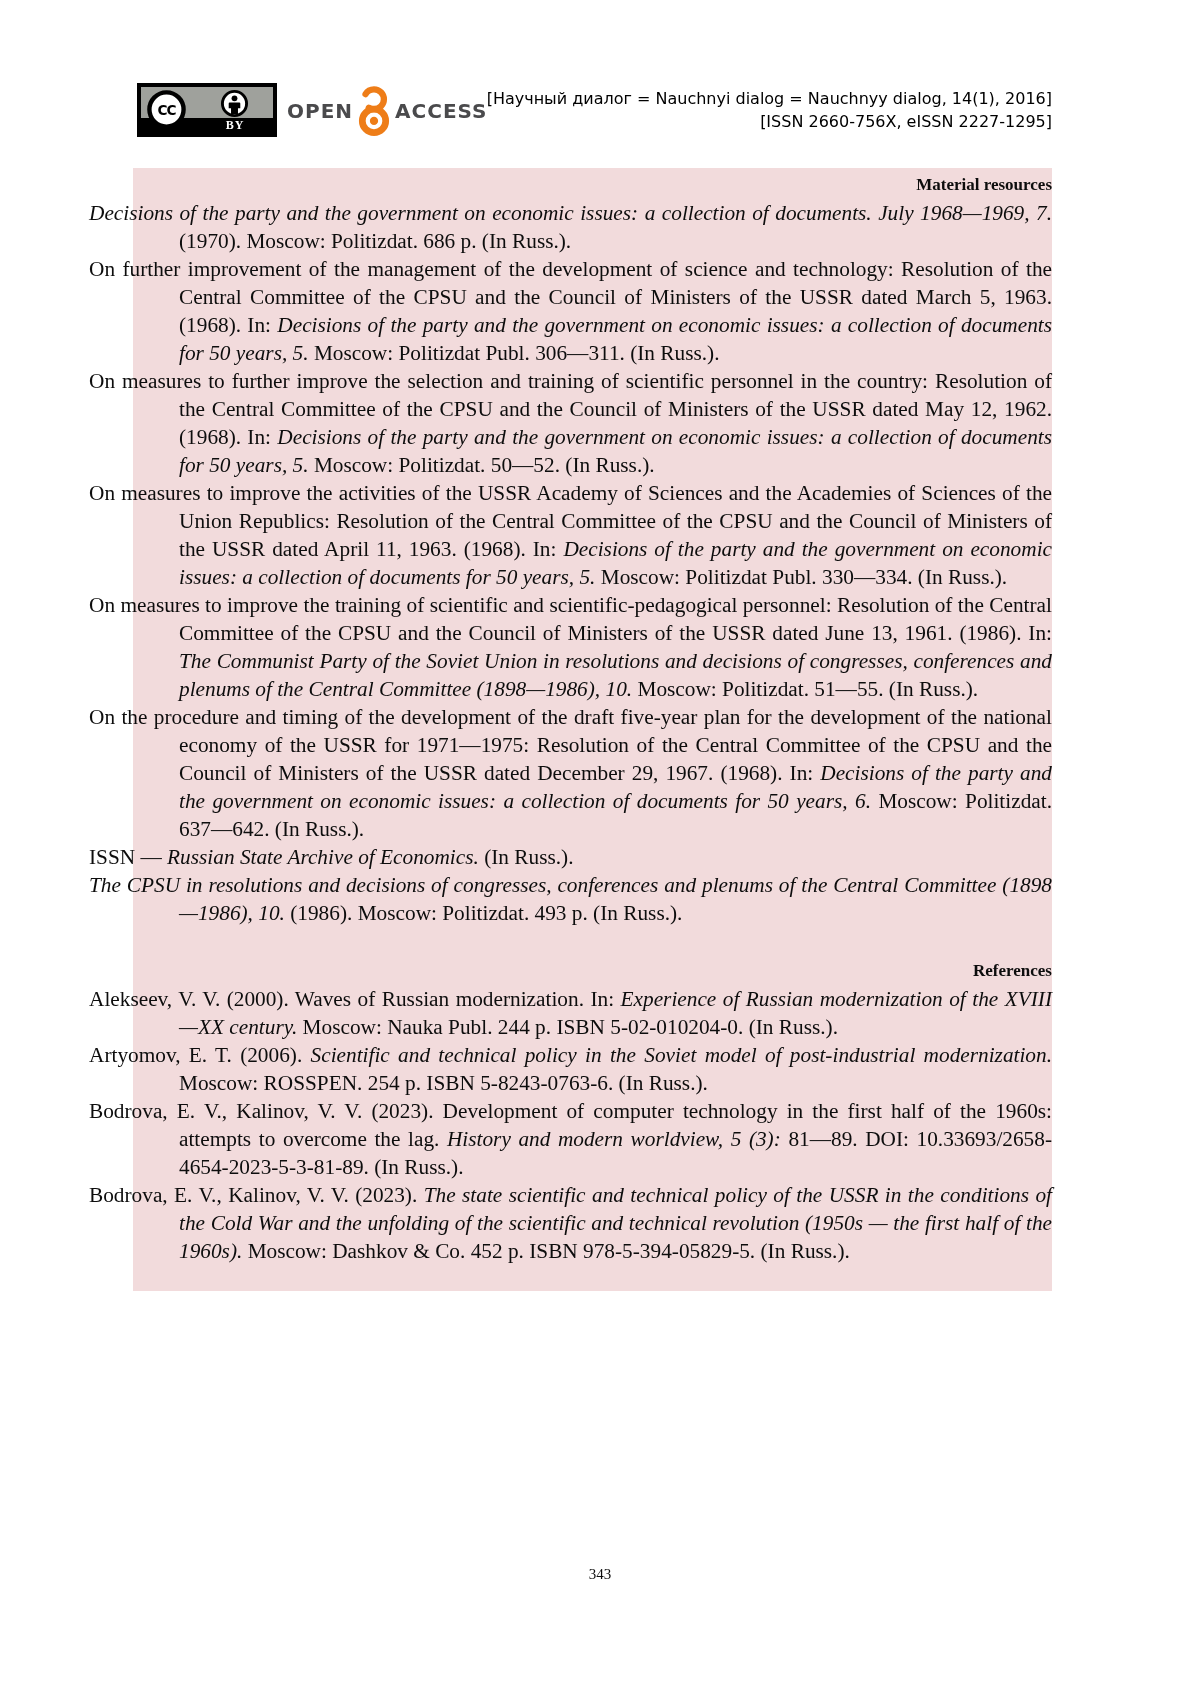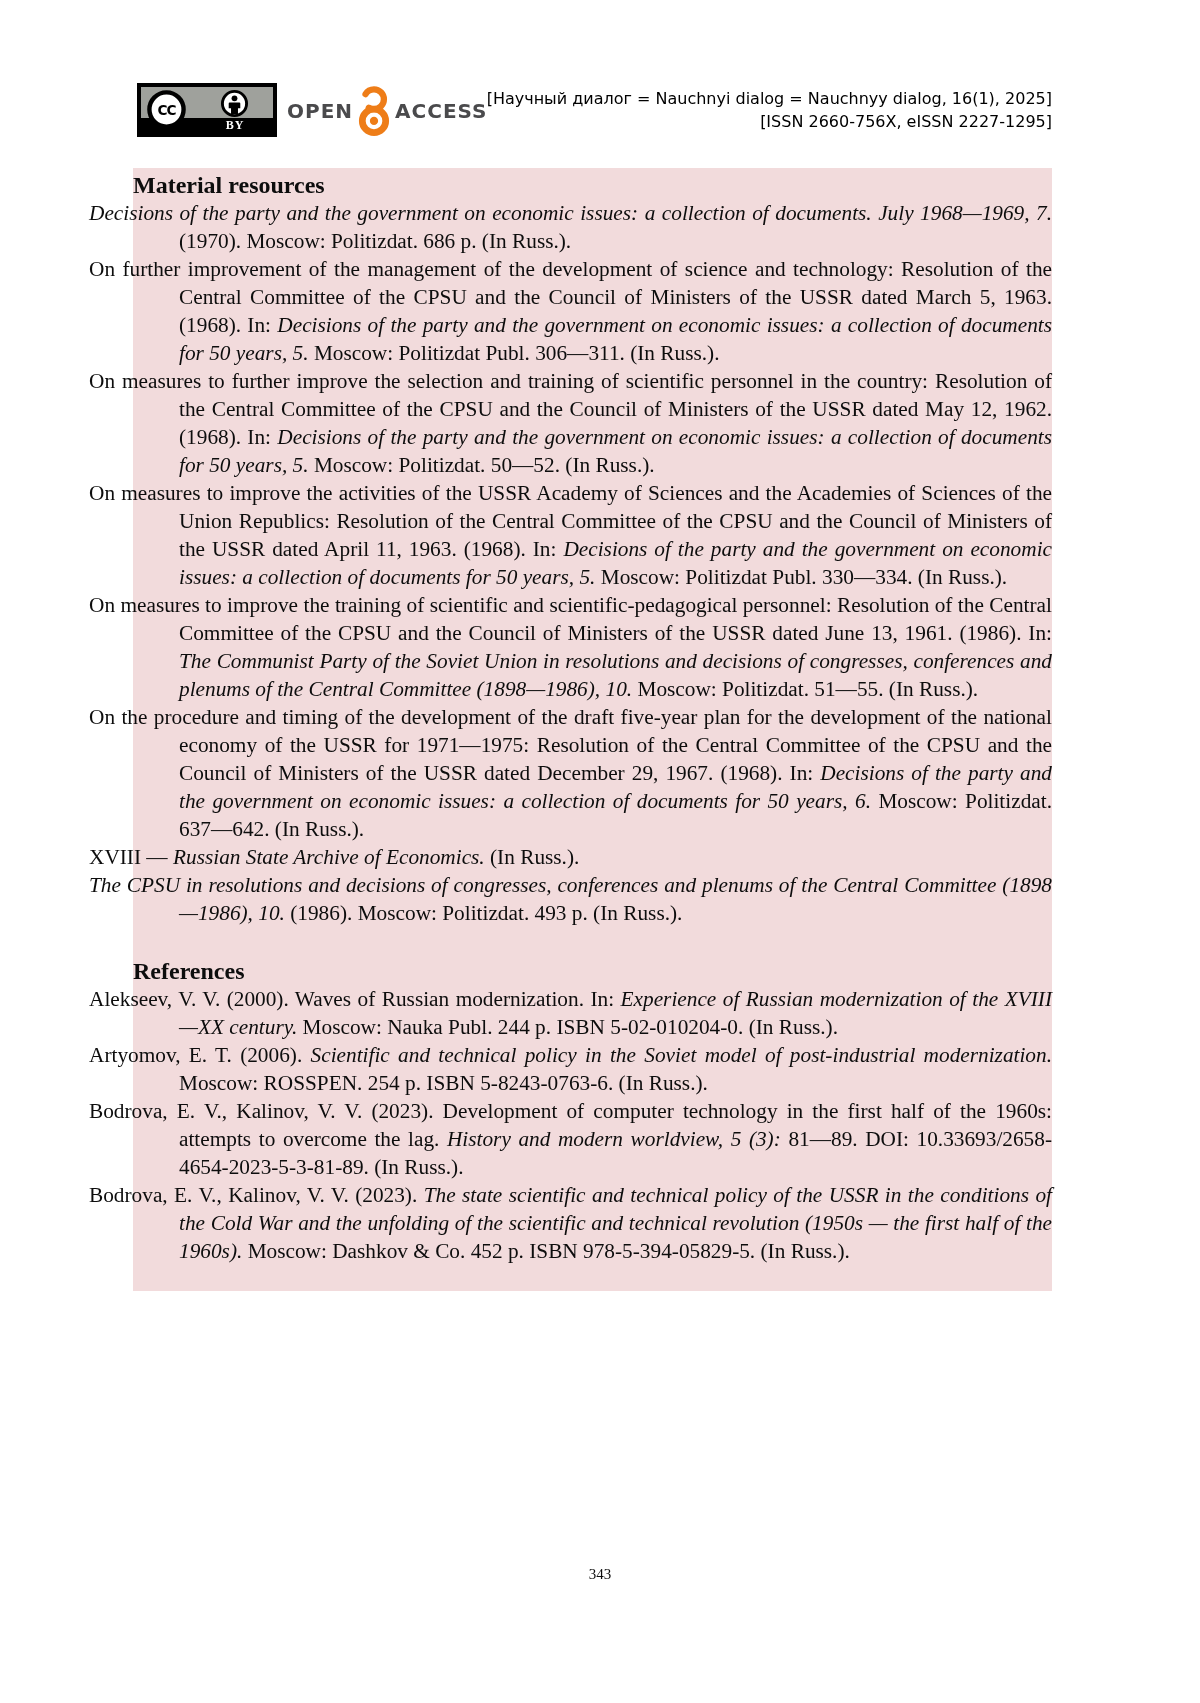--- a/index.html
+++ b/index.html
@@ -38,21 +38,21 @@
     position:absolute;top:87px;right:148px;text-align:right;
     font-family:"DejaVu Sans", sans-serif;font-size:16px;line-height:23px;color:#000;
   }
 
   
   .content{
     position:absolute;left:133px;top:168px;width:919px;
     background:var(--highlight);padding:3px 0 26px;
   }
   .sec-heading{
-    margin:0;font-size:24px;line-height:28px;font-weight:bold;color:var(--ink);
+    margin:0;font-size:17px;line-height:28px;font-weight:bold;color:var(--ink);text-align:right;
   }
   .sec-heading.gap{margin-top:30px;}
   .entry{
     margin:0;font-size:21.3px;line-height:28px;text-align:justify;
     padding-left:46px;text-indent:-90px;color:var(--ink);
   }
   .entry .it{font-style:italic;}
 
   
   .page-number{
@@ -87,35 +87,35 @@
     <span class="oa-text">OPEN</span>
     <svg class="lock-svg" viewBox="0 0 46 60">
       <circle cx="23" cy="17" r="11" fill="none" style="stroke:var(--accent)" stroke-width="7" stroke-linecap="round" stroke-dasharray="52 17.12" stroke-dashoffset="28.8"></circle>
       <circle cx="23" cy="41" r="13" fill="none" style="stroke:var(--accent)" stroke-width="7.5"></circle>
       <circle cx="23" cy="41" r="4.6" style="fill:var(--accent)"></circle>
     </svg>
     <span class="oa-text">ACCESS</span>
   </div>
 
   <div class="journal-info">
-    <div>[Научный диалог = Nauchnyi dialog = Nauchnyy dialog, 16(1), 2025]</div>
+    <div>[Научный диалог = Nauchnyi dialog = Nauchnyy dialog, 14(1), 2016]</div>
     <div>[ISSN 2660-756X, eISSN 2227-1295]</div>
   </div>
 
 </header>
 
 <main class="content" id="sections">
     <h2 class="sec-heading">Material resources</h2>
     <p class="entry"><span class="it">Decisions of the party and the government on economic issues: a collection of documents. July 1968—1969, 7.</span><span> (1970). Moscow: Politizdat. 686 p. (In Russ.).</span></p>
     <p class="entry"><span>On further improvement of the management of the development of science and technology: Resolution of the Central Committee of the CPSU and the Council of Ministers of the USSR dated March 5, 1963. (1968). In: </span><span class="it">Decisions of the party and the government on economic issues: a collection of documents for 50 years, 5.</span><span> Moscow: Politizdat Publ. 306—311. (In Russ.).</span></p>
     <p class="entry"><span>On measures to further improve the selection and training of scientific personnel in the country: Resolution of the Central Committee of the CPSU and the Council of Ministers of the USSR dated May 12, 1962. (1968). In: </span><span class="it">Decisions of the party and the government on economic issues: a collection of documents for 50 years, 5.</span><span> Moscow: Politizdat. 50—52. (In Russ.).</span></p>
     <p class="entry"><span>On measures to improve the activities of the USSR Academy of Sciences and the Academies of Sciences of the Union Republics: Resolution of the Central Committee of the CPSU and the Council of Ministers of the USSR dated April 11, 1963. (1968). In: </span><span class="it">Decisions of the party and the government on economic issues: a collection of documents for 50 years, 5.</span><span> Moscow: Politizdat Publ. 330—334. (In Russ.).</span></p>
     <p class="entry"><span>On measures to improve the training of scientific and scientific-pedagogical personnel: Resolution of the Central Committee of the CPSU and the Council of Ministers of the USSR dated June 13, 1961. (1986). In: </span><span class="it">The Communist Party of the Soviet Union in resolutions and decisions of congresses, conferences and plenums of the Central Committee (1898—1986), 10.</span><span> Moscow: Politizdat. 51—55. (In Russ.).</span></p>
     <p class="entry"><span>On the procedure and timing of the development of the draft five-year plan for the development of the national economy of the USSR for 1971—1975: Resolution of the Central Committee of the CPSU and the Council of Ministers of the USSR dated December 29, 1967. (1968). In: </span><span class="it">Decisions of the party and the government on economic issues: a collection of documents for 50 years, 6.</span><span> Moscow: Politizdat. 637—642. (In Russ.).</span></p>
-    <p class="entry"><span>XVIII — </span><span class="it">Russian State Archive of Economics.</span><span> (In Russ.).</span></p>
+    <p class="entry"><span>ISSN — </span><span class="it">Russian State Archive of Economics.</span><span> (In Russ.).</span></p>
     <p class="entry"><span class="it">The CPSU in resolutions and decisions of congresses, conferences and plenums of the Central Committee (1898—1986), 10.</span><span> (1986). Moscow: Politizdat. 493 p. (In Russ.).</span></p>
     <h2 class="sec-heading gap">References</h2>
     <p class="entry"><span>Alekseev, V. V. (2000). Waves of Russian modernization. In: </span><span class="it">Experience of Russian modernization of the XVIII—XX century.</span><span> Moscow: Nauka Publ. 244 p. ISBN 5-02-010204-0. (In Russ.).</span></p>
     <p class="entry"><span>Artyomov, E. T. (2006). </span><span class="it">Scientific and technical policy in the Soviet model of post-industrial modernization.</span><span> Moscow: ROSSPEN. 254 p. ISBN 5-8243-0763-6. (In Russ.).</span></p>
     <p class="entry"><span>Bodrova, E. V., Kalinov, V. V. (2023). Development of computer technology in the first half of the 1960s: attempts to overcome the lag. </span><span class="it">History and modern worldview, 5 (3):</span><span> 81—89. DOI: 10.33693/2658-4654-2023-5-3-81-89. (In Russ.).</span></p>
     <p class="entry"><span>Bodrova, E. V., Kalinov, V. V. (2023). </span><span class="it">The state scientific and technical policy of the USSR in the conditions of the Cold War and the unfolding of the scientific and technical revolution (1950s — the first half of the 1960s).</span><span> Moscow: Dashkov &amp; Co. 452 p. ISBN 978-5-394-05829-5. (In Russ.).</span></p>
   </main>
 
 <footer>
   <div class="page-number">343</div>

